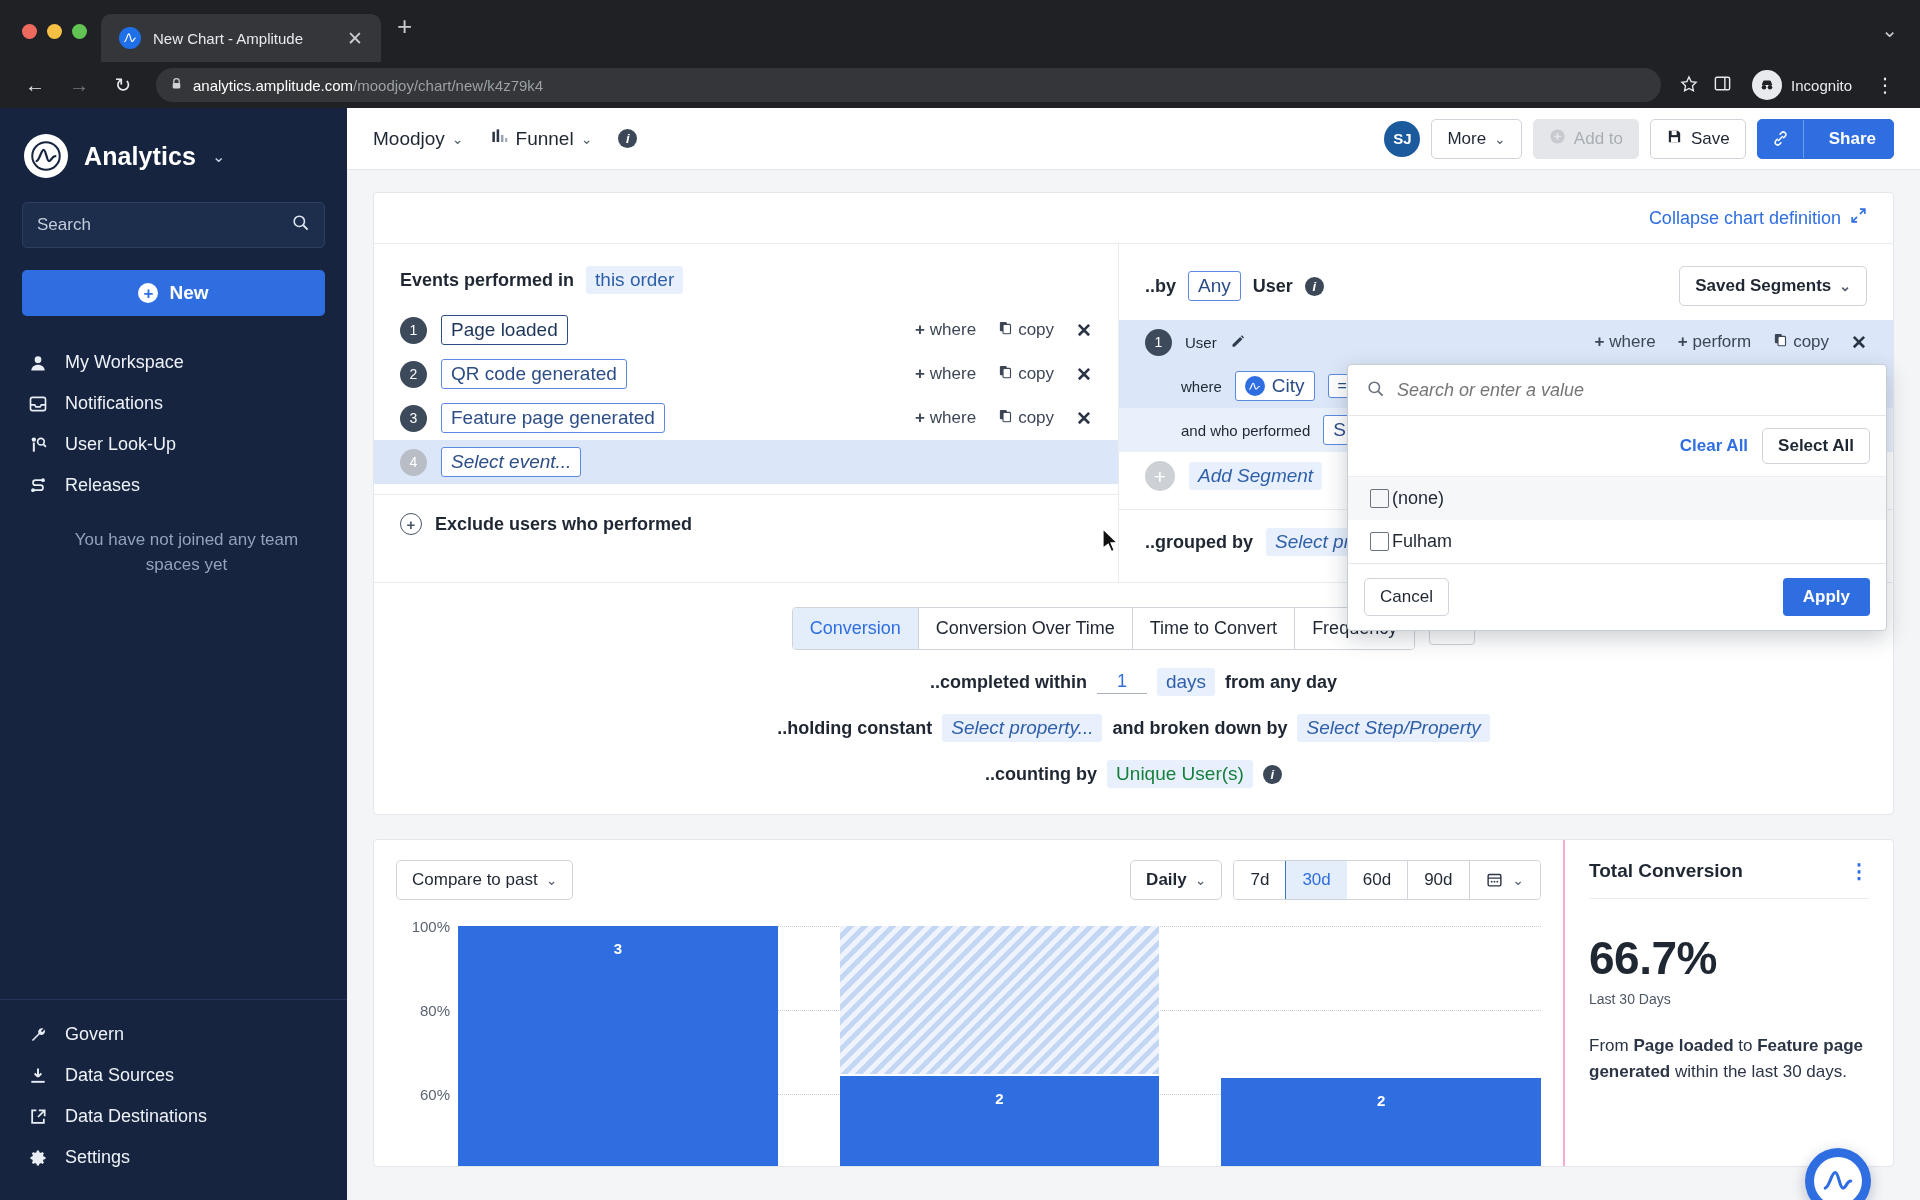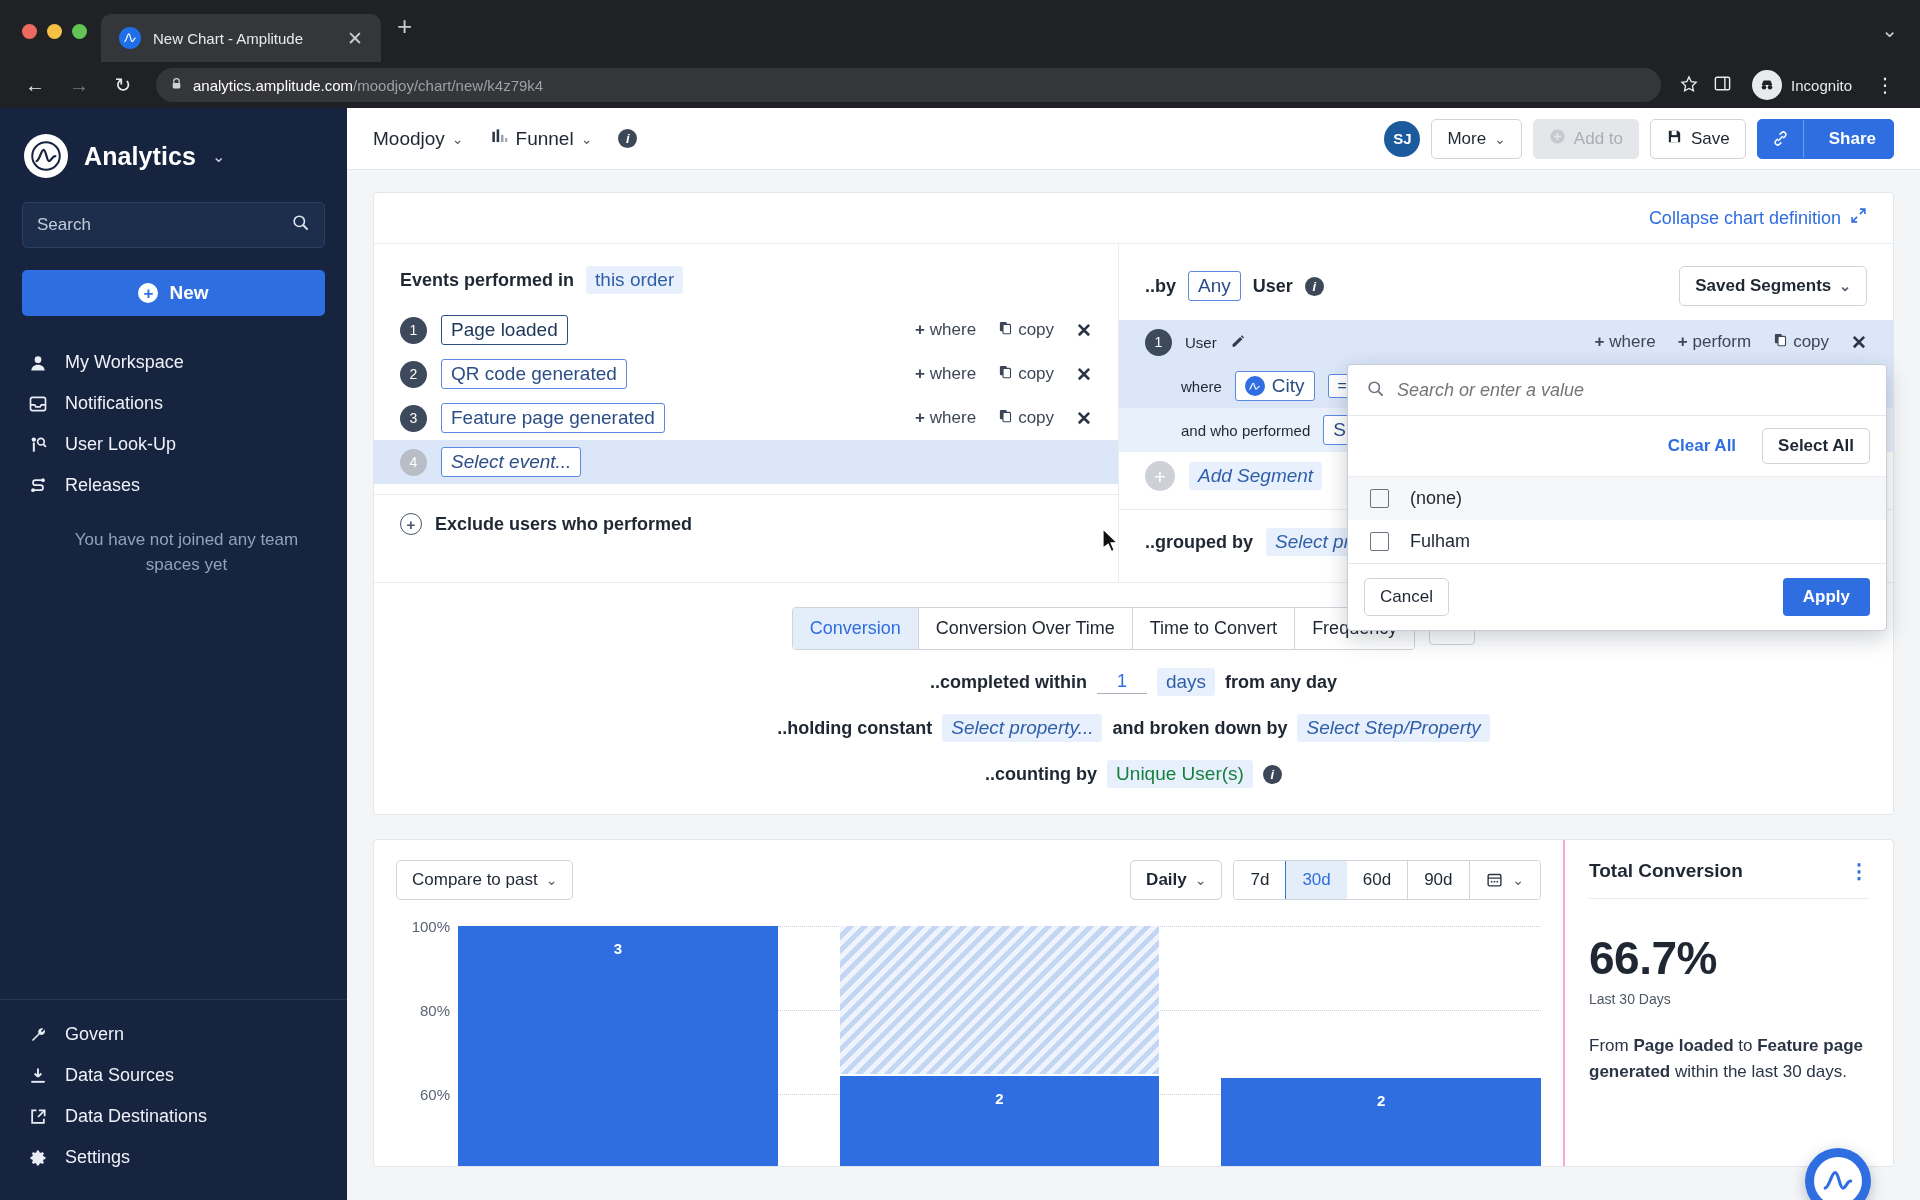--- a/index.html
+++ b/index.html
@@ -179,23 +179,23 @@
   .vdrop {
     position: absolute; left: 228px; top: 120px; width: 540px; background: #fff;
     border: 1px solid #c9ced5; border-radius: 4px; box-shadow: 0 7px 22px rgba(20,30,50,.22);
     z-index: 40;
   }
   .vdrop-search { display: flex; align-items: center; gap: 12px; padding: 14px 18px; border-bottom: 1px solid #e3e6ea; }
   .vdrop-search input {
     border: none; outline: none; font-size: 18px; color: #8d949d; font-style: italic;
     font-family: "Liberation Sans", sans-serif; flex: 1; background: transparent;
   }
-  .vdrop-tools { display: flex; align-items: center; justify-content: flex-end; gap: 26px; padding: 12px 16px; border-bottom: 1px solid #eceef1; }
+  .vdrop-tools { display: flex; align-items: center; justify-content: flex-end; gap: 14px; padding: 12px 16px; border-bottom: 1px solid #eceef1; }
   .link-blue { color: #2f6ee0; font-size: 17px; font-weight: 600; }
-  .vdrop-opt { display: flex; align-items: center; gap: 21px; padding: 11px 22px; font-size: 18px; }
+  .vdrop-opt { display: flex; align-items: center; gap: 3px; padding: 11px 22px; font-size: 18px; }
   .vdrop-opt.alt { background: #f6f7f8; }
   .cbox { width: 19px; height: 19px; border: 1.5px solid #6b7280; border-radius: 2px; flex: none; }
   .vdrop-foot { display: flex; align-items: center; justify-content: space-between; padding: 14px 16px; border-top: 1px solid #e3e6ea; }
   .btn-blue { background: #2f6ee0; color: #fff; border-radius: 4px; padding: 9px 20px; font-size: 17px; font-weight: 600; }
 
   
   .measure { padding: 24px 0 26px 0; text-align: center; }
   .tabs { display: inline-flex; border: 1px solid #cfd4da; border-radius: 4px; overflow: hidden; }
   .tab-seg { padding: 10px 17px; font-size: 18px; color: #1f2733; border-right: 1px solid #cfd4da; background: #fff; white-space: nowrap;}
   .tab-seg:last-child { border-right: none; }

